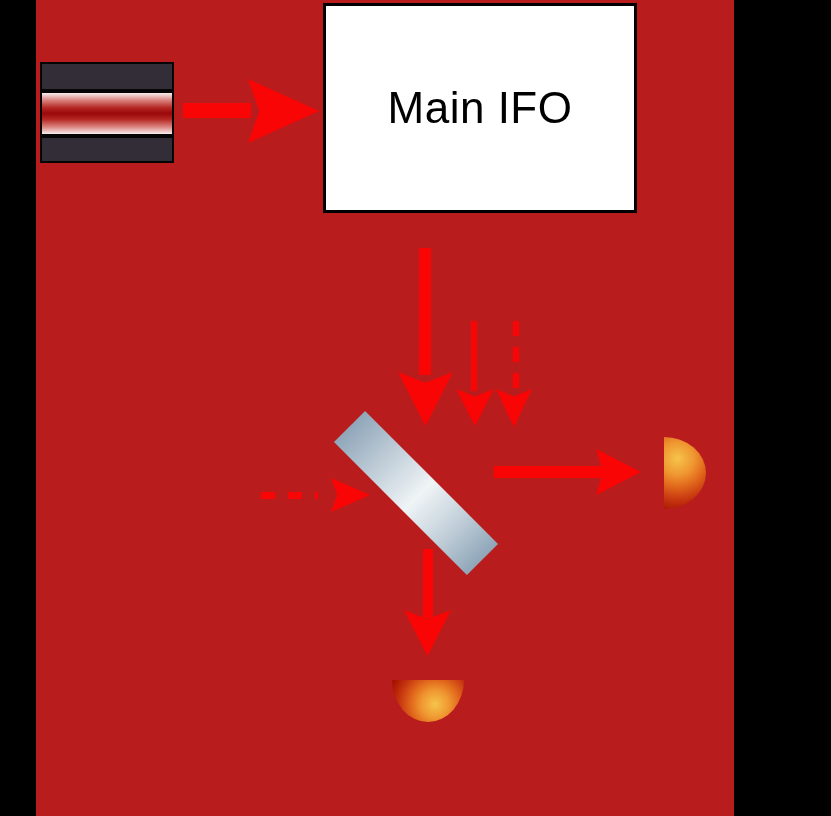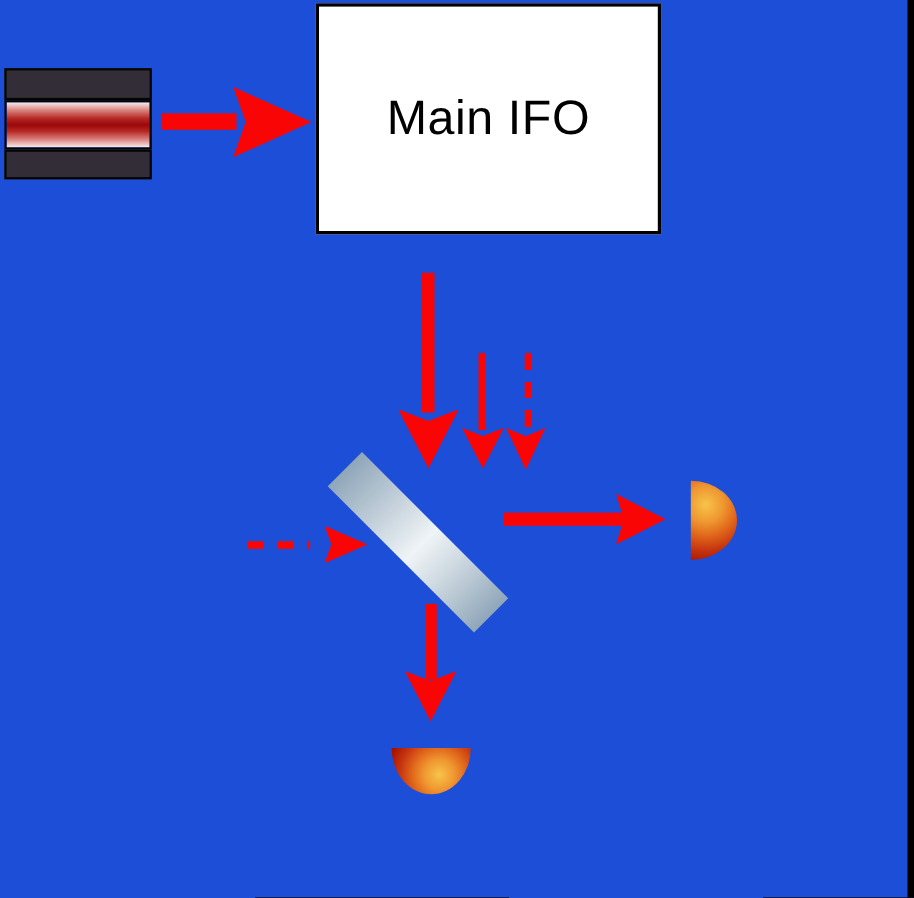--- a/index.html
+++ b/index.html
@@ -1,21 +1,22 @@
 <!DOCTYPE html>
 <html><head>
 <meta charset="utf-8">
 <style>
   html, body { margin: 0; padding: 0; background: #000; }
   .stage {
     position: relative;
-    width: 825px; height: 816px;
-    background: #1d4ed8;
+    width: 698px; height: 816px;
+    background: #b91c1c;
     overflow: hidden;
     font-family: "Liberation Sans", sans-serif;
+    margin-left: 36px;
   }
   .abs { position: absolute; }
 
   
   .laser {
     left: 4px; top: 62px; width: 134px; height: 101px;
     display: flex; flex-direction: column;
   }
   .laser-band { box-sizing: border-box; border: 2px solid #050505; }
   .laser-top    { height: 29px; background: #322d36; }

